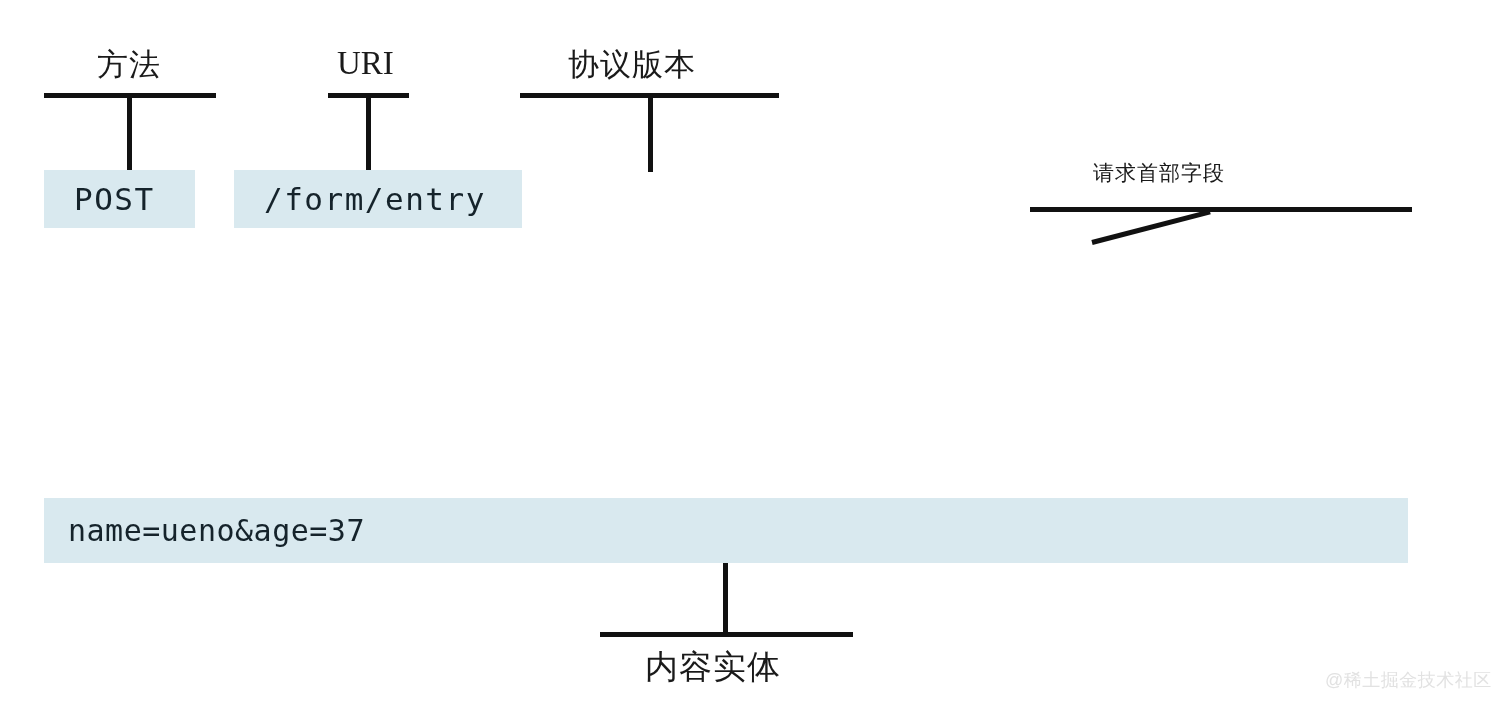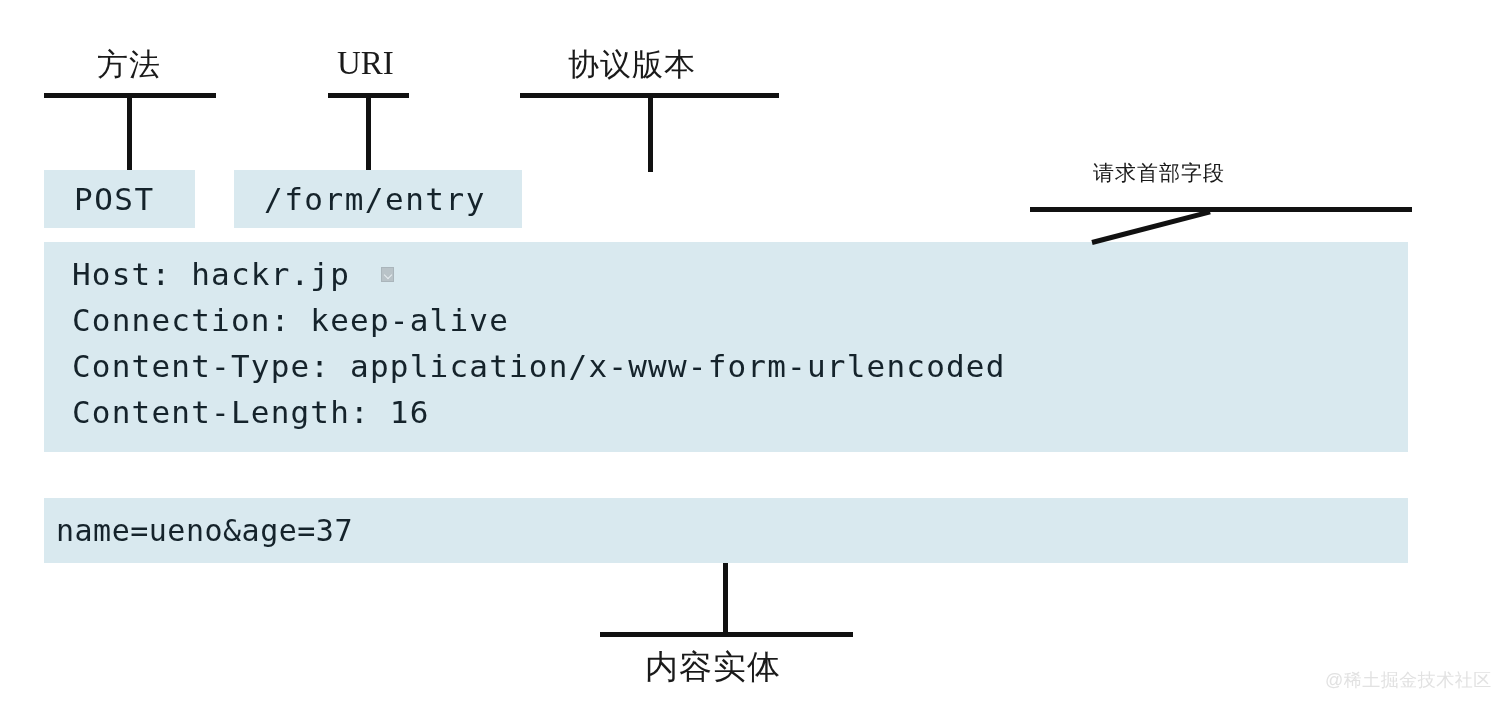--- a/index.html
+++ b/index.html
@@ -130,34 +130,27 @@
 
   <div class="box" style="left:44px; top:170px; width:151px; height:58px;">
     <div class="mono reqline-text" style="left:30px; top:14px;">POST</div>
   </div>
 
   <div class="box" style="left:226px; top:170px; width:288px; height:58px;margin-left:8px;">
     <div class="mono reqline-text" style="left:30px; top:14px;">/form/entry</div>
   </div>
 
 
-  <div class="box" style="left:44px; top:242px; width:1364px; height:210px;">
-    <div class="mono hdr-line" style="left:28px; top:17px;">Host: hackr.jp</div>
-    <div class="ctrl-glyph" style="left:337px; top:25px;"></div>
-    <div class="mono hdr-line" style="left:28px; top:63px;">Connection: keep-alive</div>
-    <div class="mono hdr-line" style="left:28px; top:109px;">Content-Type: application/x-www-form-urlencoded</div>
-    <div class="mono hdr-line" style="left:28px; top:155px;">Content-Length: 16</div>
-  </div>
 
   <div class="cjk-label" style="left:1093px; top:162px; font-size:21px;">请求首部字段</div>
   <div class="rule-h" style="left:1030px; top:207px; width:382px;"></div>
   <div class="diag" style="left:1092px; top:240px; width:122px; transform: rotate(-14.5deg);"></div>
 
   <div class="box" style="left:44px; top:498px; width:1364px; height:65px;">
-    <div class="mono body-line" style="left:12px; top:18px;">name=ueno&amp;age=37</div>
+    <div class="mono body-line" style="left:24px; top:18px;">name=ueno&amp;age=37</div>
   </div>
 
   <div class="rule-v" style="left:723px; top:563px; height:73px;"></div>
   <div class="rule-h" style="left:600px; top:632px; width:253px;"></div>
   <div class="cjk-label" style="left:645px; top:650px; font-size:33px;">内容实体</div>
 
   <div class="watermark" style="left:1325px; top:668px;">@稀土掘金技术社区</div>
 
 </div>
 

